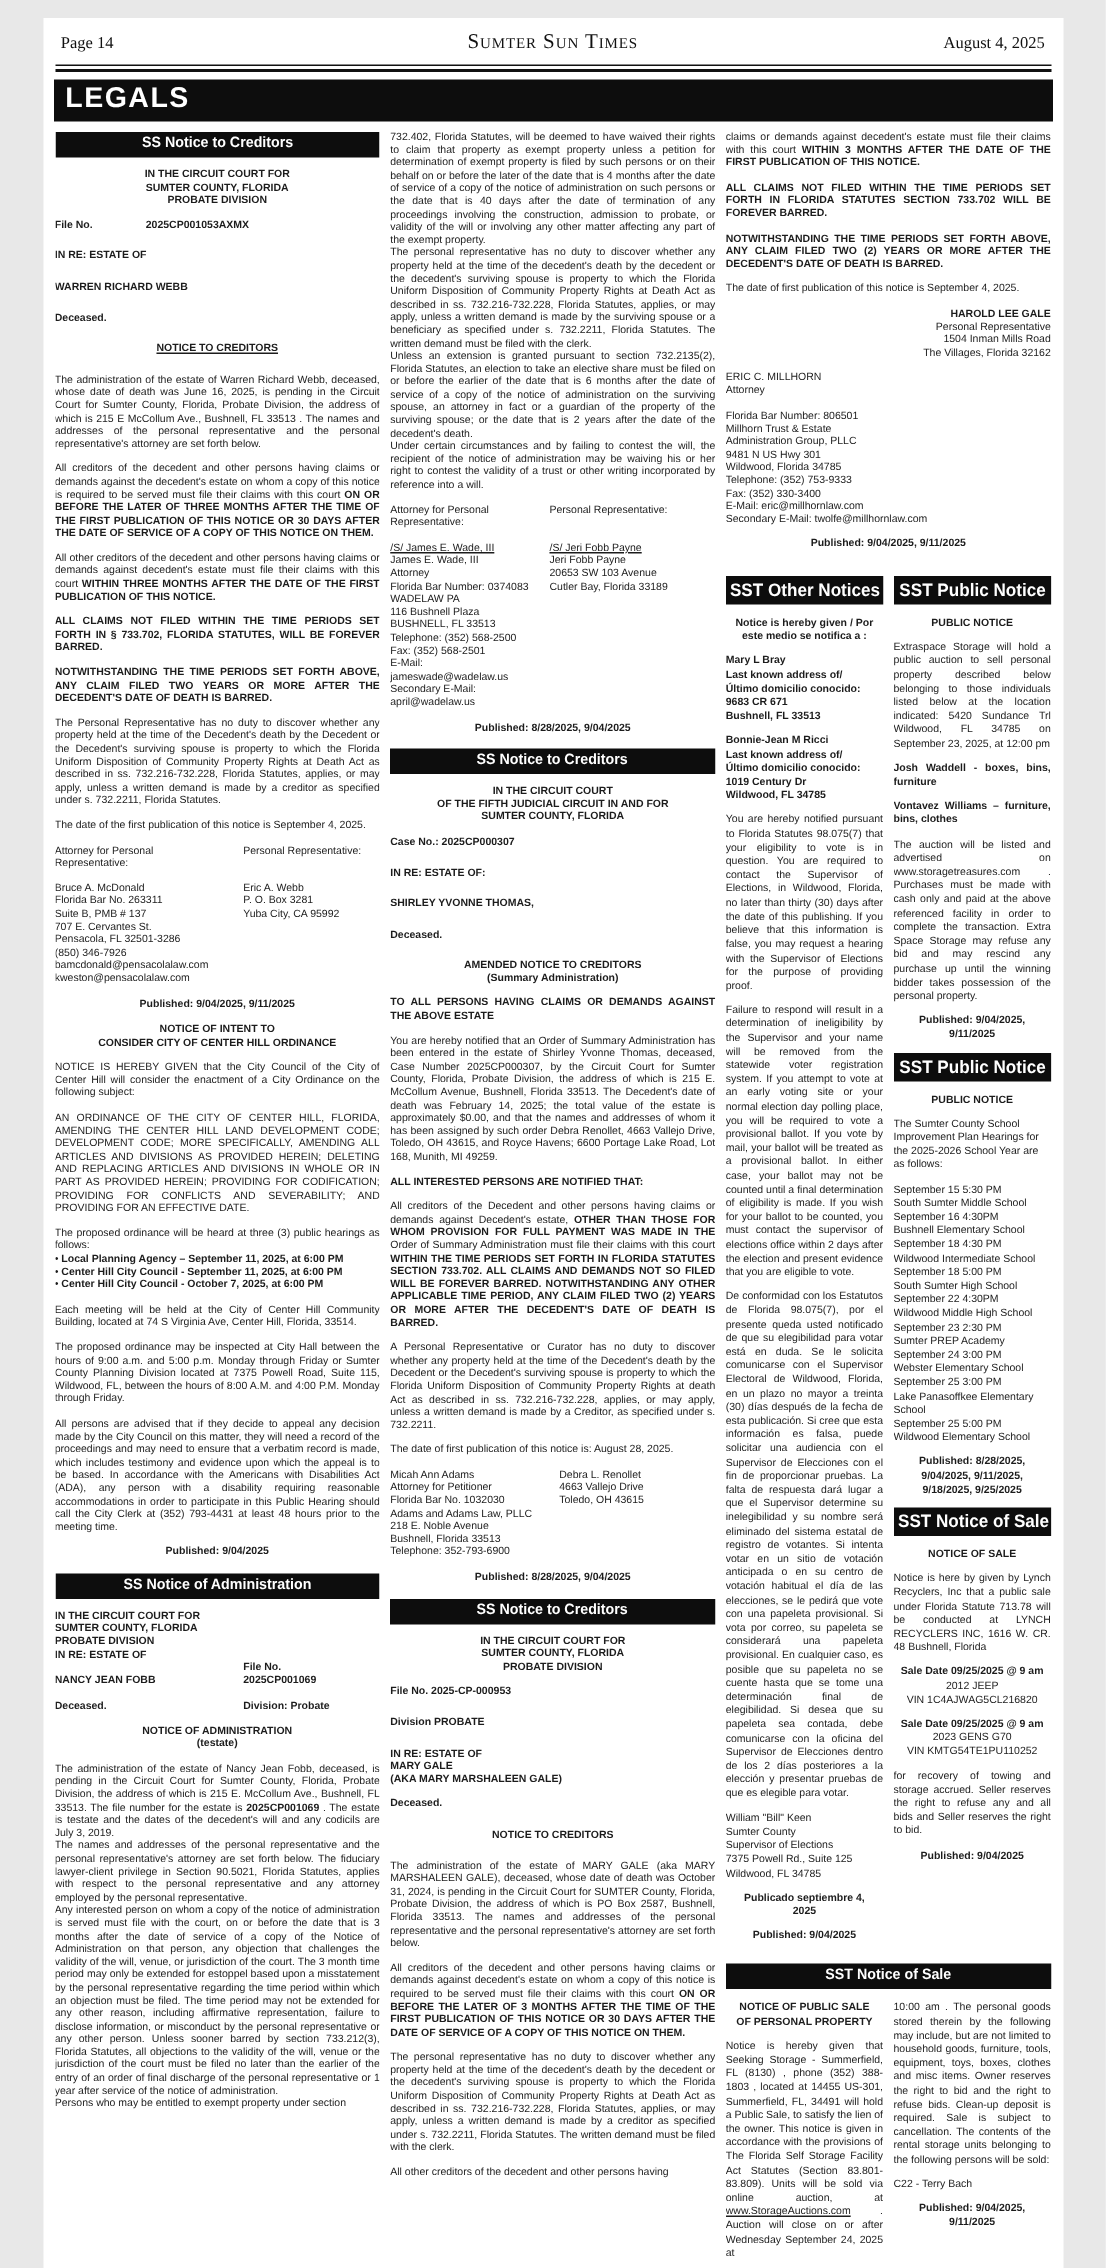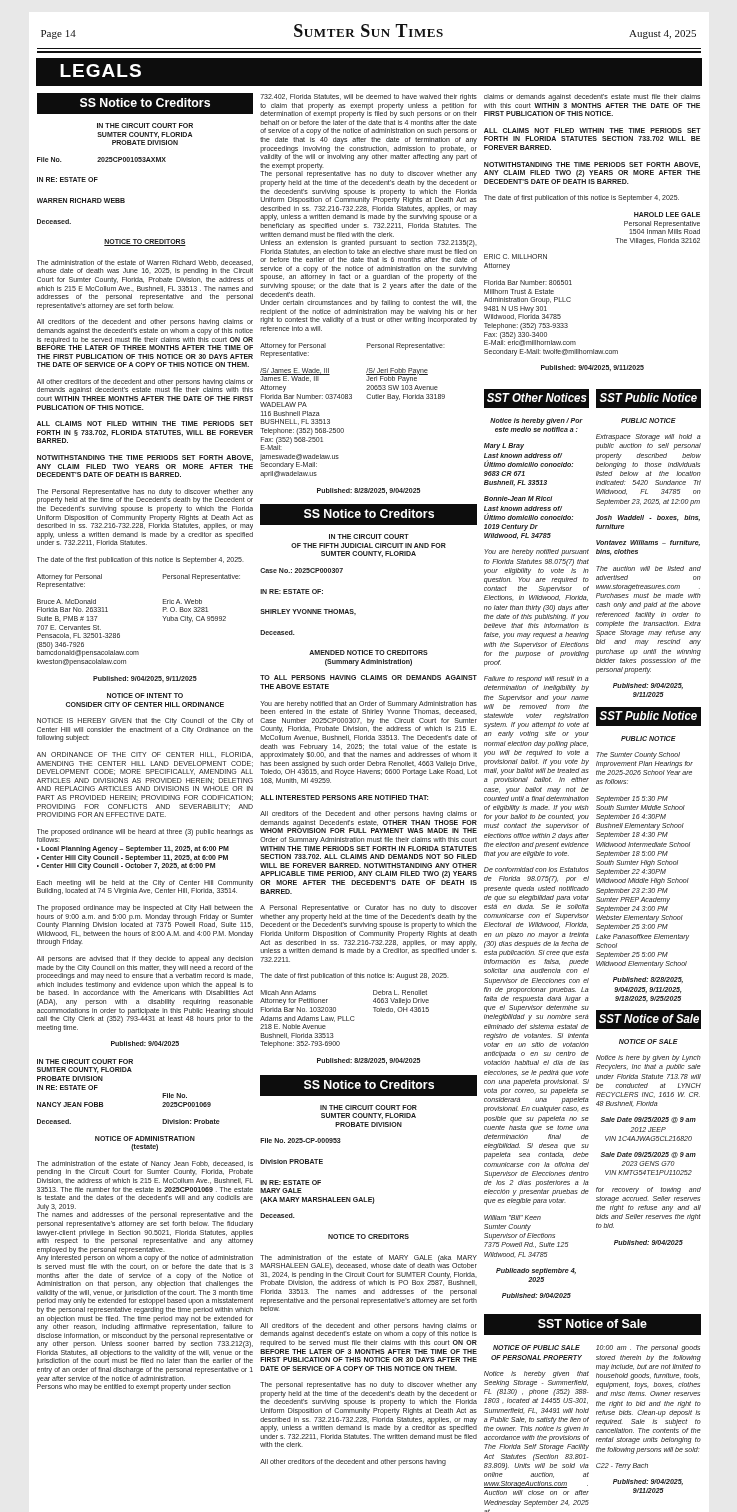--- a/index.html
+++ b/index.html
@@ -1,48 +1,48 @@
 <!DOCTYPE html>
 <html><head>
 <meta charset="utf-8">
 <style>
   html,body{margin:0;padding:0;background:#e8e8e8;}
   .page{width:680px;height:1512px;background:#ffffff;margin:12px auto;position:relative;
         font-family:"Liberation Sans",sans-serif;color:#1c1c1c;overflow:hidden;box-sizing:border-box;}
   .masthead{display:flex;align-items:baseline;padding:9px 12px 3px;font-family:"Liberation Serif",serif;font-size:11px;color:#111;}
   .masthead>div{flex:1;}
   .mh-left{text-align:left;}
-  .mh-center{text-align:center;font-variant:small-caps;font-weight:bold;font-size:18px;letter-spacing:.6px;}
+  .mh-center{text-align:center;font-variant:small-caps;font-weight:normal;font-size:14px;letter-spacing:.6px;}
   .mh-right{text-align:right;}
   .rule-thin{border-top:1.5px solid #111;margin:3px 8px 0;}
   .rule-thick{border-top:2.5px solid #111;margin:2px 8px 0;}
-  .banner{background:#0d0d0d;color:#fff;margin:5px 7px 7px;padding:2px 24px 4px;
+  .banner{background:#0d0d0d;color:#fff;margin:5px 7px 7px;padding:2px 8px 4px;
           font-size:19px;font-weight:bold;letter-spacing:1px;}
   .cols{display:flex;gap:7px;padding:0 8px;height:1432px;}
   .col{flex:1;min-width:0;overflow:hidden;}
-  .sec-h{background:#0d0d0d;color:#fff;text-align:center;font-weight:bold;font-size:13px;
+  .sec-h{background:#0d0d0d;color:#fff;text-align:center;font-weight:bold;font-size:10px;
          padding:2px 0 4px;margin:7px 0 8px;white-space:nowrap;overflow:hidden;}
   .sec-h span{display:inline-block;transform:scaleX(.95);transform-origin:center;}
   .col>.sec-h:first-child{margin-top:0;}
   .para{font-size:7px;line-height:8.6px;margin:0 0 8px;text-align:justify;}
   .subcol .para{line-height:9.2px;margin:0 0 7px;}
   .subcol .sec-h{font-size:12px;padding:2px 0 3px;}
   .c{text-align:center;}
   .r{text-align:right;}
   .l{text-align:left;}
   .b{font-weight:bold;}
   .u{text-decoration:underline;}
   .m0{margin-bottom:0;}
   .mb3{margin-bottom:3px;}
   .mb12{margin-bottom:12px;}
   .pub{font-weight:bold;text-align:center;margin:3px 0 9px;}
   .cols2{display:flex;}
   .cols2>div{min-width:0;}
   .subcols{display:flex;gap:7px;}
-  .subcol{flex:1;min-width:0;overflow:hidden;font-style:italic;}
+  .subcol{flex:1;min-width:0;overflow:hidden;}
 </style>
 </head>
 <body>
 
 <div class="page">
   <div class="masthead">
     <div class="mh-left">Page 14</div>
     <div class="mh-center">Sumter Sun Times</div>
     <div class="mh-right">August 4, 2025</div>
   </div>
@@ -112,20 +112,21 @@
         <div class="para m0">The proposed ordinance will be heard at three (3) public hearings as follows:</div>
         <div class="para l">
           <div class="b">• Local Planning Agency – September 11, 2025, at 6:00 PM</div>
           <div class="b">• Center Hill City Council - September 11, 2025, at 6:00 PM</div>
           <div class="b">• Center Hill City Council - October 7, 2025, at 6:00 PM</div>
         </div>
         <div class="para">Each meeting will be held at the City of Center Hill Community Building, located at 74 S Virginia Ave, Center Hill, Florida, 33514.</div>
         <div class="para">The proposed ordinance may be inspected at City Hall between the hours of 9:00 a.m. and 5:00 p.m. Monday through Friday or Sumter County Planning Division located at 7375 Powell Road, Suite 115, Wildwood, FL, between the hours of 8:00 A.M. and 4:00 P.M. Monday through Friday.</div>
         <div class="para">All persons are advised that if they decide to appeal any decision made by the City Council on this matter, they will need a record of the proceedings and may need to ensure that a verbatim record is made, which includes testimony and evidence upon which the appeal is to be based. In accordance with the Americans with Disabilities Act (ADA), any person with a disability requiring reasonable accommodations in order to participate in this Public Hearing should call the City Clerk at (352) 793-4431 at least 48 hours prior to the meeting time.</div>
         <div class="para pub">Published: 9/04/2025</div>
+        <div class="sec-h"><span>SS Notice of Administration</span></div>
         <div class="para l b m0">
           <div class="b">IN THE CIRCUIT COURT FOR</div>
           <div class="b">SUMTER COUNTY, FLORIDA</div>
           <div class="b">PROBATE DIVISION</div>
           <div class="b">IN RE: ESTATE OF</div>
         </div>
         <div class="para cols2">
           <div class="cl" style="width: 58%;">
             <div>&nbsp;</div>
             <div class="b">NANCY JEAN FOBB</div>

